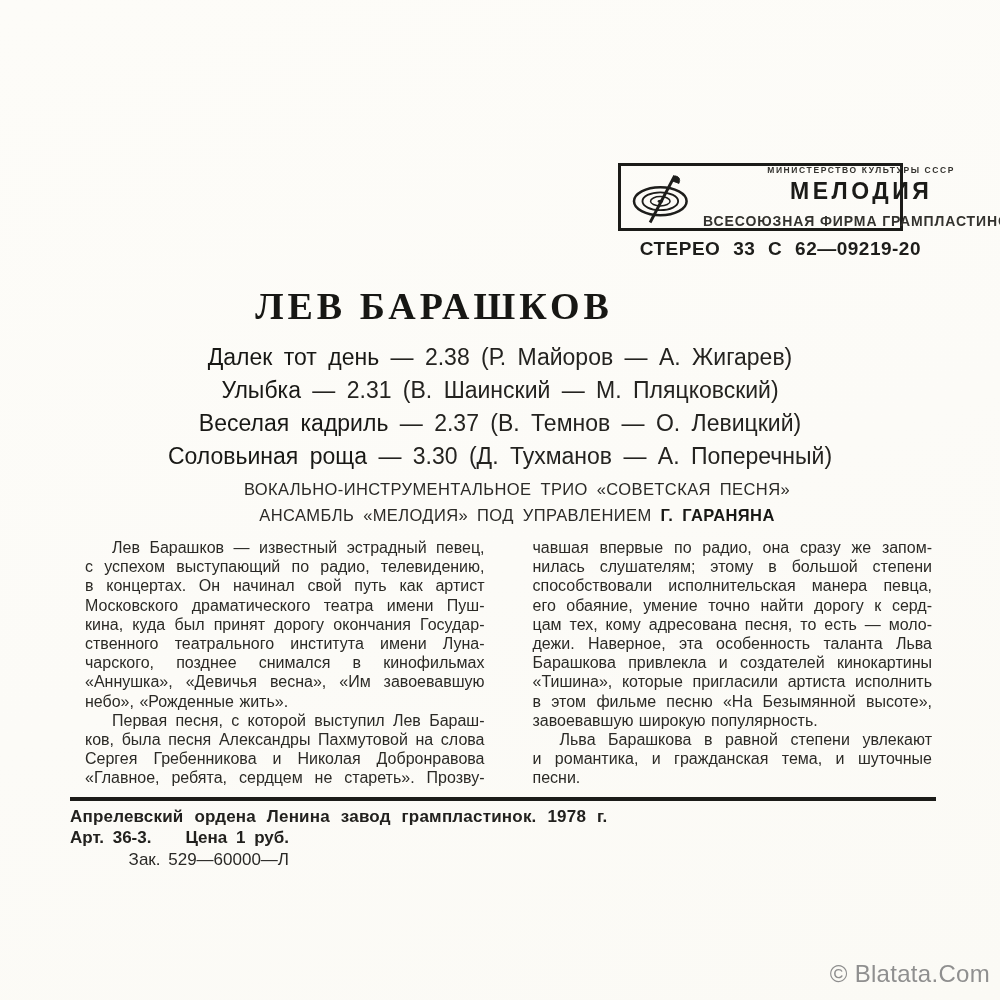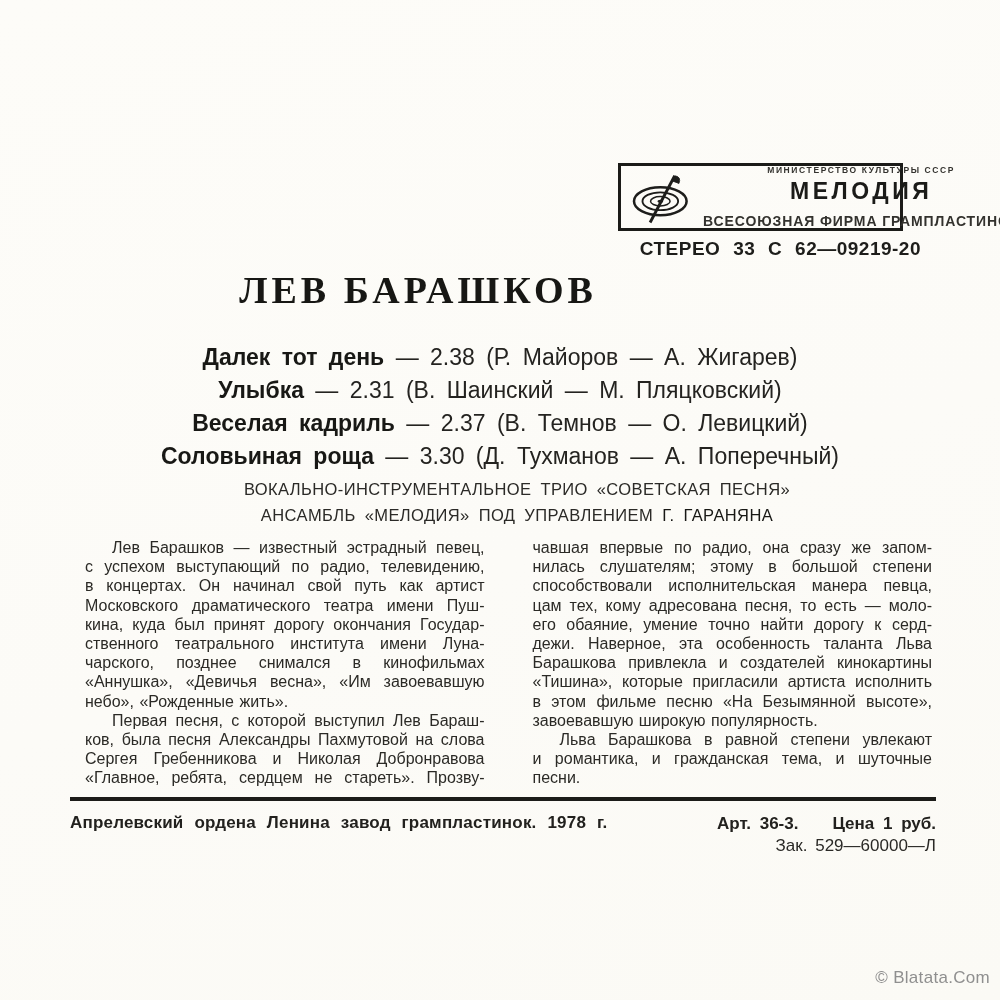--- a/index.html
+++ b/index.html
@@ -36,72 +36,72 @@
     white-space:nowrap;margin-top:7px;
   }
   .stereo{
     margin-top:7px;text-align:right;
     font-size:19px;font-weight:bold;letter-spacing:0.5px;word-spacing:7px;
     color:#1d1d1a;white-space:nowrap;
   }
 
   
   .title{
-    position:absolute;top:268px;left:0;width:836px;margin:0;
+    position:absolute;top:268px;left:0;width:836px;margin:16px;
     text-align:center;
     font-family:"Liberation Serif",serif;
     font-size:38px;font-weight:bold;letter-spacing:4px;
     color:#171714;
   }
 
   
   .tracks{
     position:absolute;top:341px;left:0;width:1000px;
     text-align:center;font-size:23px;line-height:33px;
     color:#242320;word-spacing:5px;
   }
-  .track .tt{font-weight:bold;color:#181815;}
+  .track .tt{font-weight:normal;color:#181815;}
 
   
   .credits{
     position:absolute;top:476px;left:0;width:1000px;
     text-align:center;font-size:16.5px;line-height:26px;
     letter-spacing:0.4px;word-spacing:4px;color:#2b2a27;padding-left:17px;
   }
-  .credits .b{font-weight:normal;color:#181815;}
+  .credits .b{font-weight:bold;color:#181815;}
 
   
   .article{
     position:absolute;top:538px;left:85px;width:847px;
     display:flex;gap:48px;
     font-size:16px;line-height:19.2px;color:#2b2a26;
   }
   .col{width:408px;}
   .ln{text-align:justify;text-align-last:justify;word-spacing:1px;}
   .ln.pe{text-align-last:left;}
   .ln.ind{text-indent:27px;}
 
   
   .footer{
     position:absolute;top:797px;left:70px;width:866px;
     border-top:4px solid #1c1c19;
-    padding-top:12px;
+    padding-top:6px;
     display:flex;justify-content:space-between;align-items:flex-start;
-    font-size:17px;color:#22211e;
+    font-size:17px;color:#22211e;flex-direction:column;
   }
   .plant{font-weight:bold;word-spacing:6px;letter-spacing:0.2px;}
   .codes{text-align:right;line-height:22px;}
   .codes-line1 .gap{display:inline-block;width:34px;}
   .codes-line1 span{font-weight:bold;word-spacing:4px;}
   .codes-line2{word-spacing:3px;color:#2a2926;}
 
   
   .watermark{
     position:absolute;right:10px;bottom:12px;
-    font-size:17px;color:#8f8f8f;letter-spacing:0.3px;
+    font-size:24px;color:#8f8f8f;letter-spacing:0.3px;
   }
 </style>
 </head>
 <body>
 
 <div class="sleeve">
 
   <div class="logo-area">
     <div class="logo-box">
       <div class="logo-icon">
@@ -152,22 +152,22 @@
       <div class="ln pe">небо», «Рожденные жить».</div>
       <div class="ln ind">Первая песня, с которой выступил Лев Бараш-</div>
       <div class="ln">ков, была песня Александры Пахмутовой на слова</div>
       <div class="ln">Сергея Гребенникова и Николая Добронравова</div>
       <div class="ln">«Главное, ребята, сердцем не стареть». Прозву-</div>
     </div>
     <div class="col">
       <div class="ln">чавшая впервые по радио, она сразу же запом-</div>
       <div class="ln">нилась слушателям; этому в большой степени</div>
       <div class="ln">способствовали исполнительская манера певца,</div>
+      <div class="ln">его обаяние, умение точно найти дорогу к серд-</div>
       <div class="ln">цам тех, кому адресована песня, то есть — моло-</div>
-      <div class="ln">его обаяние, умение точно найти дорогу к серд-</div>
       <div class="ln">дежи. Наверное, эта особенность таланта Льва</div>
       <div class="ln">Барашкова привлекла и создателей кинокартины</div>
       <div class="ln">«Тишина», которые пригласили артиста исполнить</div>
       <div class="ln">в этом фильме песню «На Безымянной высоте»,</div>
       <div class="ln pe">завоевавшую широкую популярность.</div>
       <div class="ln ind">Льва Барашкова в равной степени увлекают</div>
       <div class="ln">и романтика, и гражданская тема, и шуточные</div>
       <div class="ln pe">песни.</div>
     </div>
   </div>

